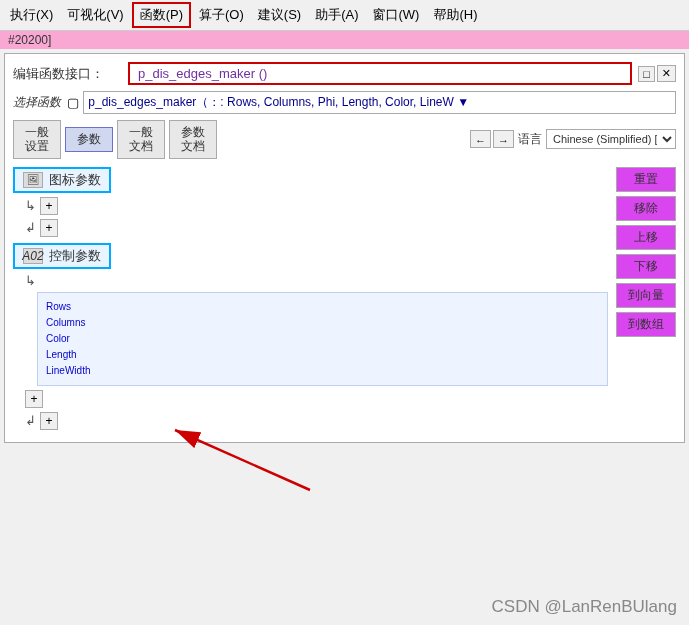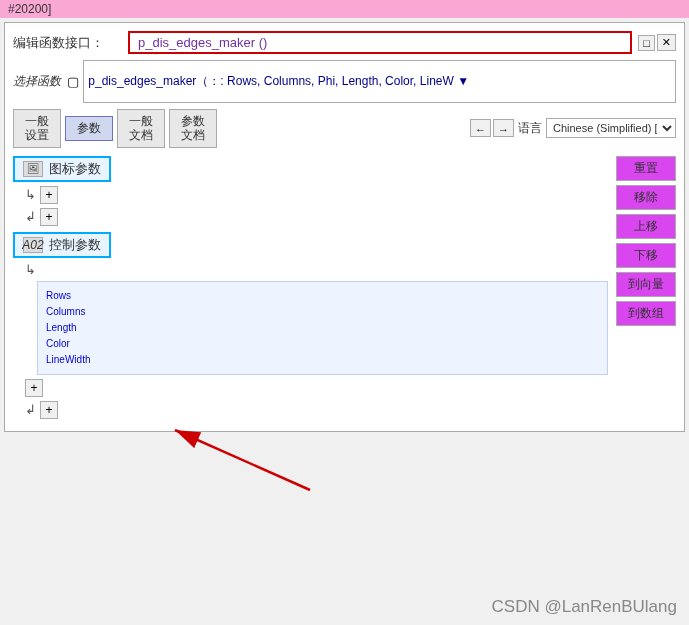--- a/index.html
+++ b/index.html
@@ -75,21 +75,21 @@
     }
     .select-func-label {
       color: #333;
       margin-right: 6px;
       white-space: nowrap;
       font-style: italic;
     }
     .func-selector {
       border: 1px solid #aaa;
       background: white;
-      padding: 12px 4px;
+      padding: 2px 4px;
       font-size: 12px;
       color: #00008b;
       flex: 1;
       white-space: nowrap;
       overflow: hidden;
       text-overflow: ellipsis;
     }
     .tabs-lang-row {
       display: flex;
       align-items: center;
@@ -243,20 +243,30 @@
       height: 625px;
       overflow: hidden;
       background: #f0f0f0;
     }
   </style>
 </head>
 <body>
 
 <div class="page-wrapper">
 
+  <div class="menubar">
+    <span>执行(X)</span>
+    <span>可视化(V)</span>
+    <span class="active-menu">函数(P)</span>
+    <span>算子(O)</span>
+    <span>建议(S)</span>
+    <span>助手(A)</span>
+    <span>窗口(W)</span>
+    <span>帮助(H)</span>
+  </div>
 
   <div class="title-bar">
     <span>#20200]</span>
   </div>
 
   <div class="main-container">
 
     <div class="function-title-row">
       <span class="function-label">编辑函数接口：</span>
       <div class="function-name-box">
@@ -337,22 +347,22 @@
           </div>
         </div>
 
         <div class="indent-row">
           <span class="indent-symbol">↳</span>
         </div>
 
         <div class="params-list">
           <div class="param-item">Rows</div>
           <div class="param-item">Columns</div>
+          <div class="param-item">Color</div>
           <div class="param-item">Length</div>
-          <div class="param-item">Color</div>
           <div class="param-item">LineWidth</div>
         </div>
 
         <div class="indent-row">
           <div class="plus-btn">+</div>
         </div>
         <div class="indent-row">
           <span class="corner-symbol">↲</span>
           <div class="plus-btn">+</div>
         </div>

